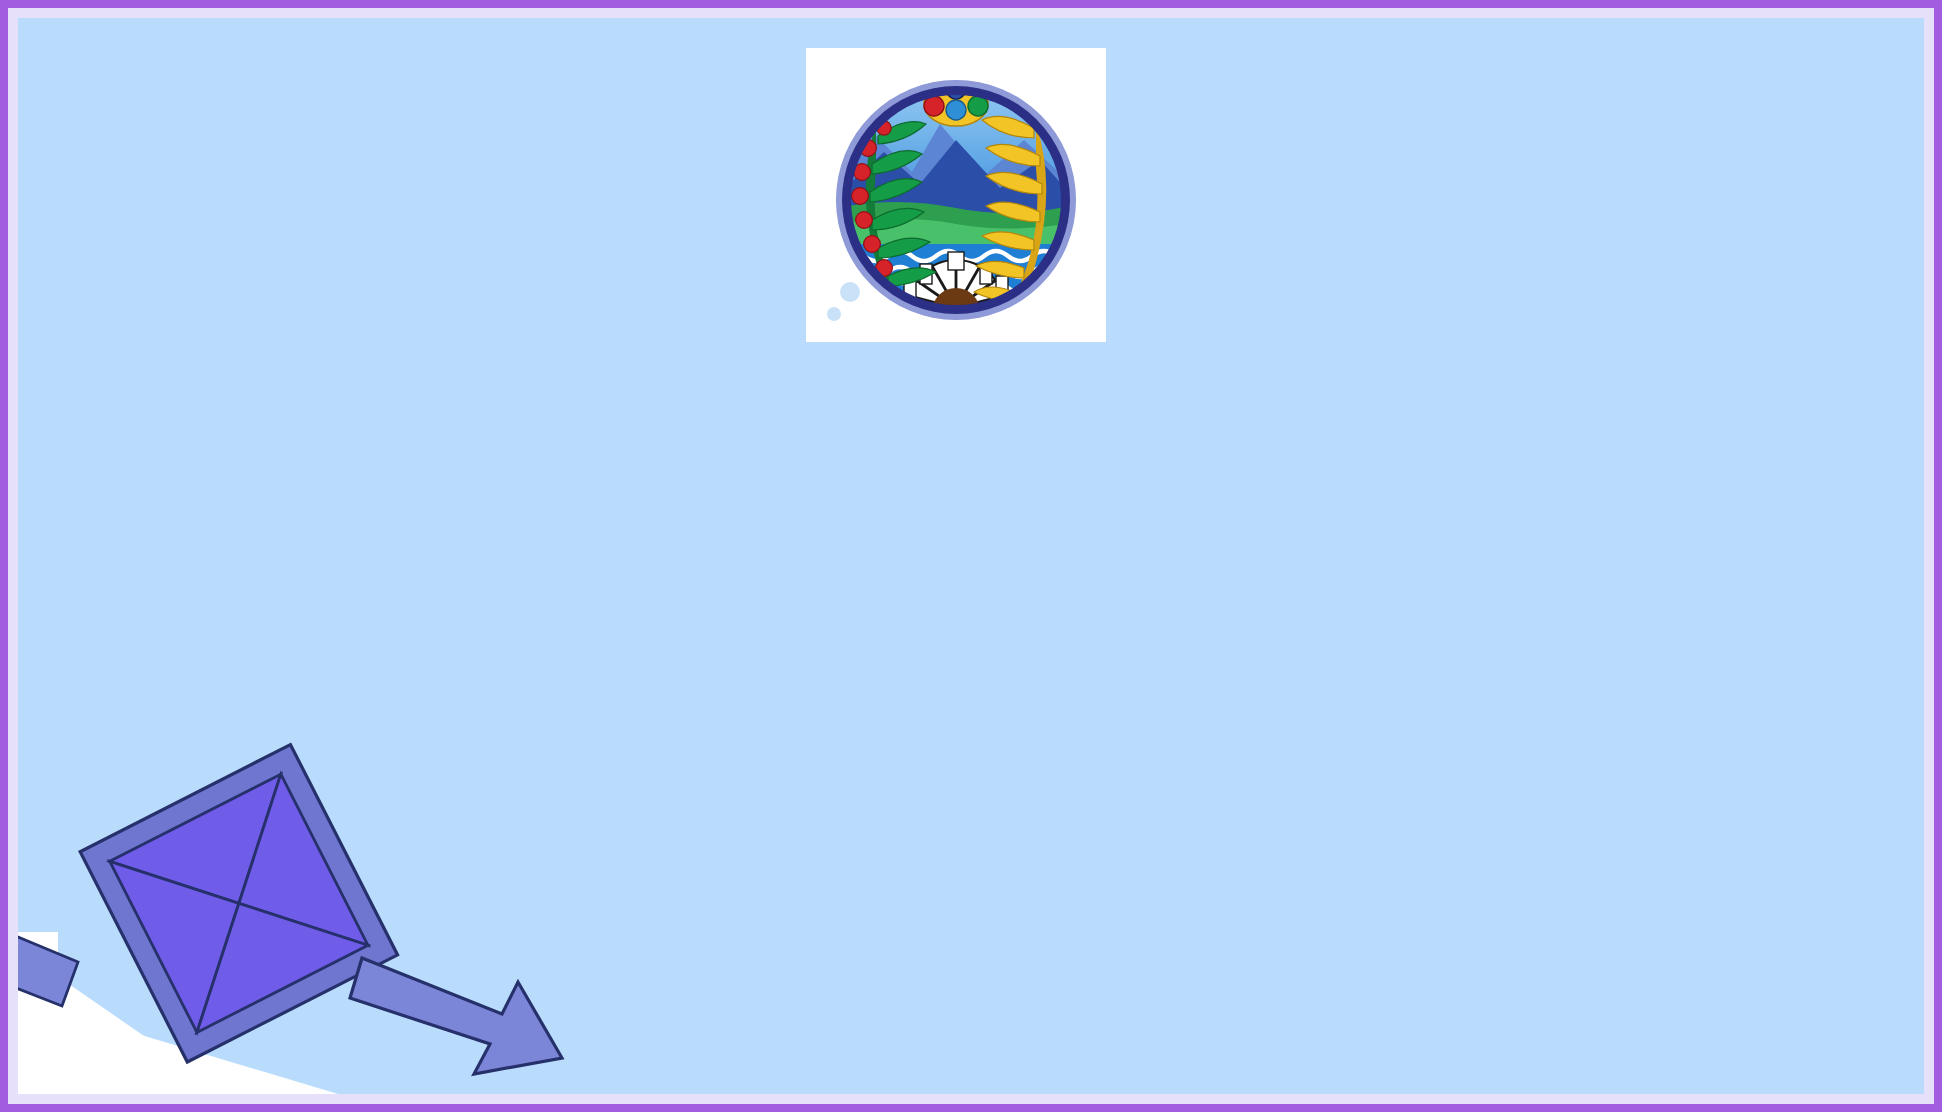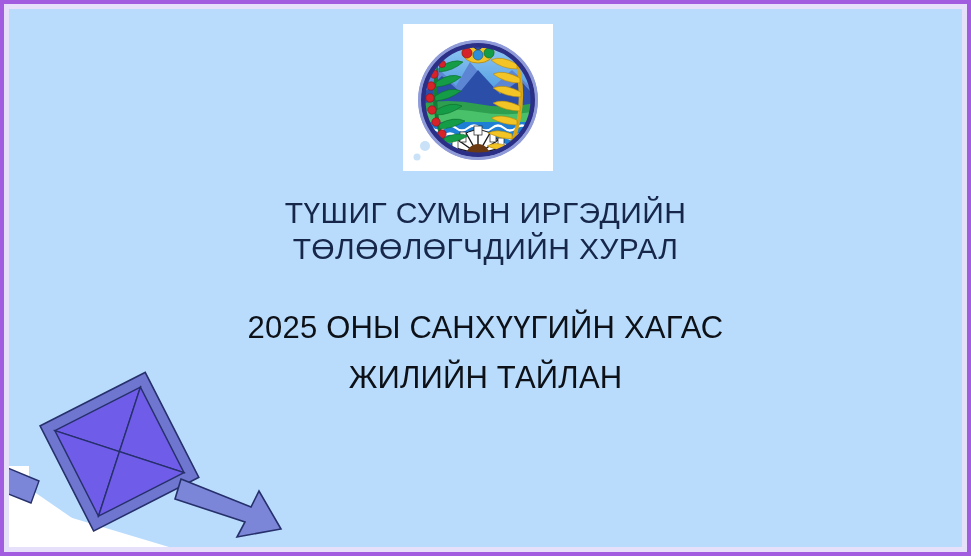--- a/index.html
+++ b/index.html
@@ -201,25 +201,21 @@
         </g>
 
         <circle cx="70" cy="72" r="54" fill="none" stroke="#2b2f86" stroke-width="3"></circle>
         <circle cx="70" cy="72" r="58.5" fill="none" stroke="#8f9ad8" stroke-width="2.5"></circle>
 
         <circle cx="17" cy="118" r="5" fill="#c9e2f7"></circle>
         <circle cx="9" cy="129" r="3.5" fill="#c9e2f7"></circle>
       </svg>
     </div>
 
-    <div class="title-block">ТҮШИГ СУМЫН ИРГЭДИЙН
-ТӨЛӨӨЛӨГЧДИЙН ХУРАЛ</div>
-
-    <div class="subtitle-block">2025 ОНЫ   САНХҮҮГИЙН ХАГАС
-ЖИЛИЙН ТАЙЛАН</div>
+
 
     <div class="decor">
       <svg width="300" height="186" viewBox="0 0 300 186">
 
         <polygon points="-5,110 105,186 -5,186" fill="#ffffff"></polygon>
         <polygon points="-5,105 20,105 20,135 -5,140" fill="#ffffff"></polygon>
         <polygon points="40,150 160,186 40,186" fill="#ffffff"></polygon>
 
         <polygon points="-6,105 30,120 22,142 -6,131" fill="#7b86d8" stroke="#26306b" stroke-width="1.4"></polygon>
 

